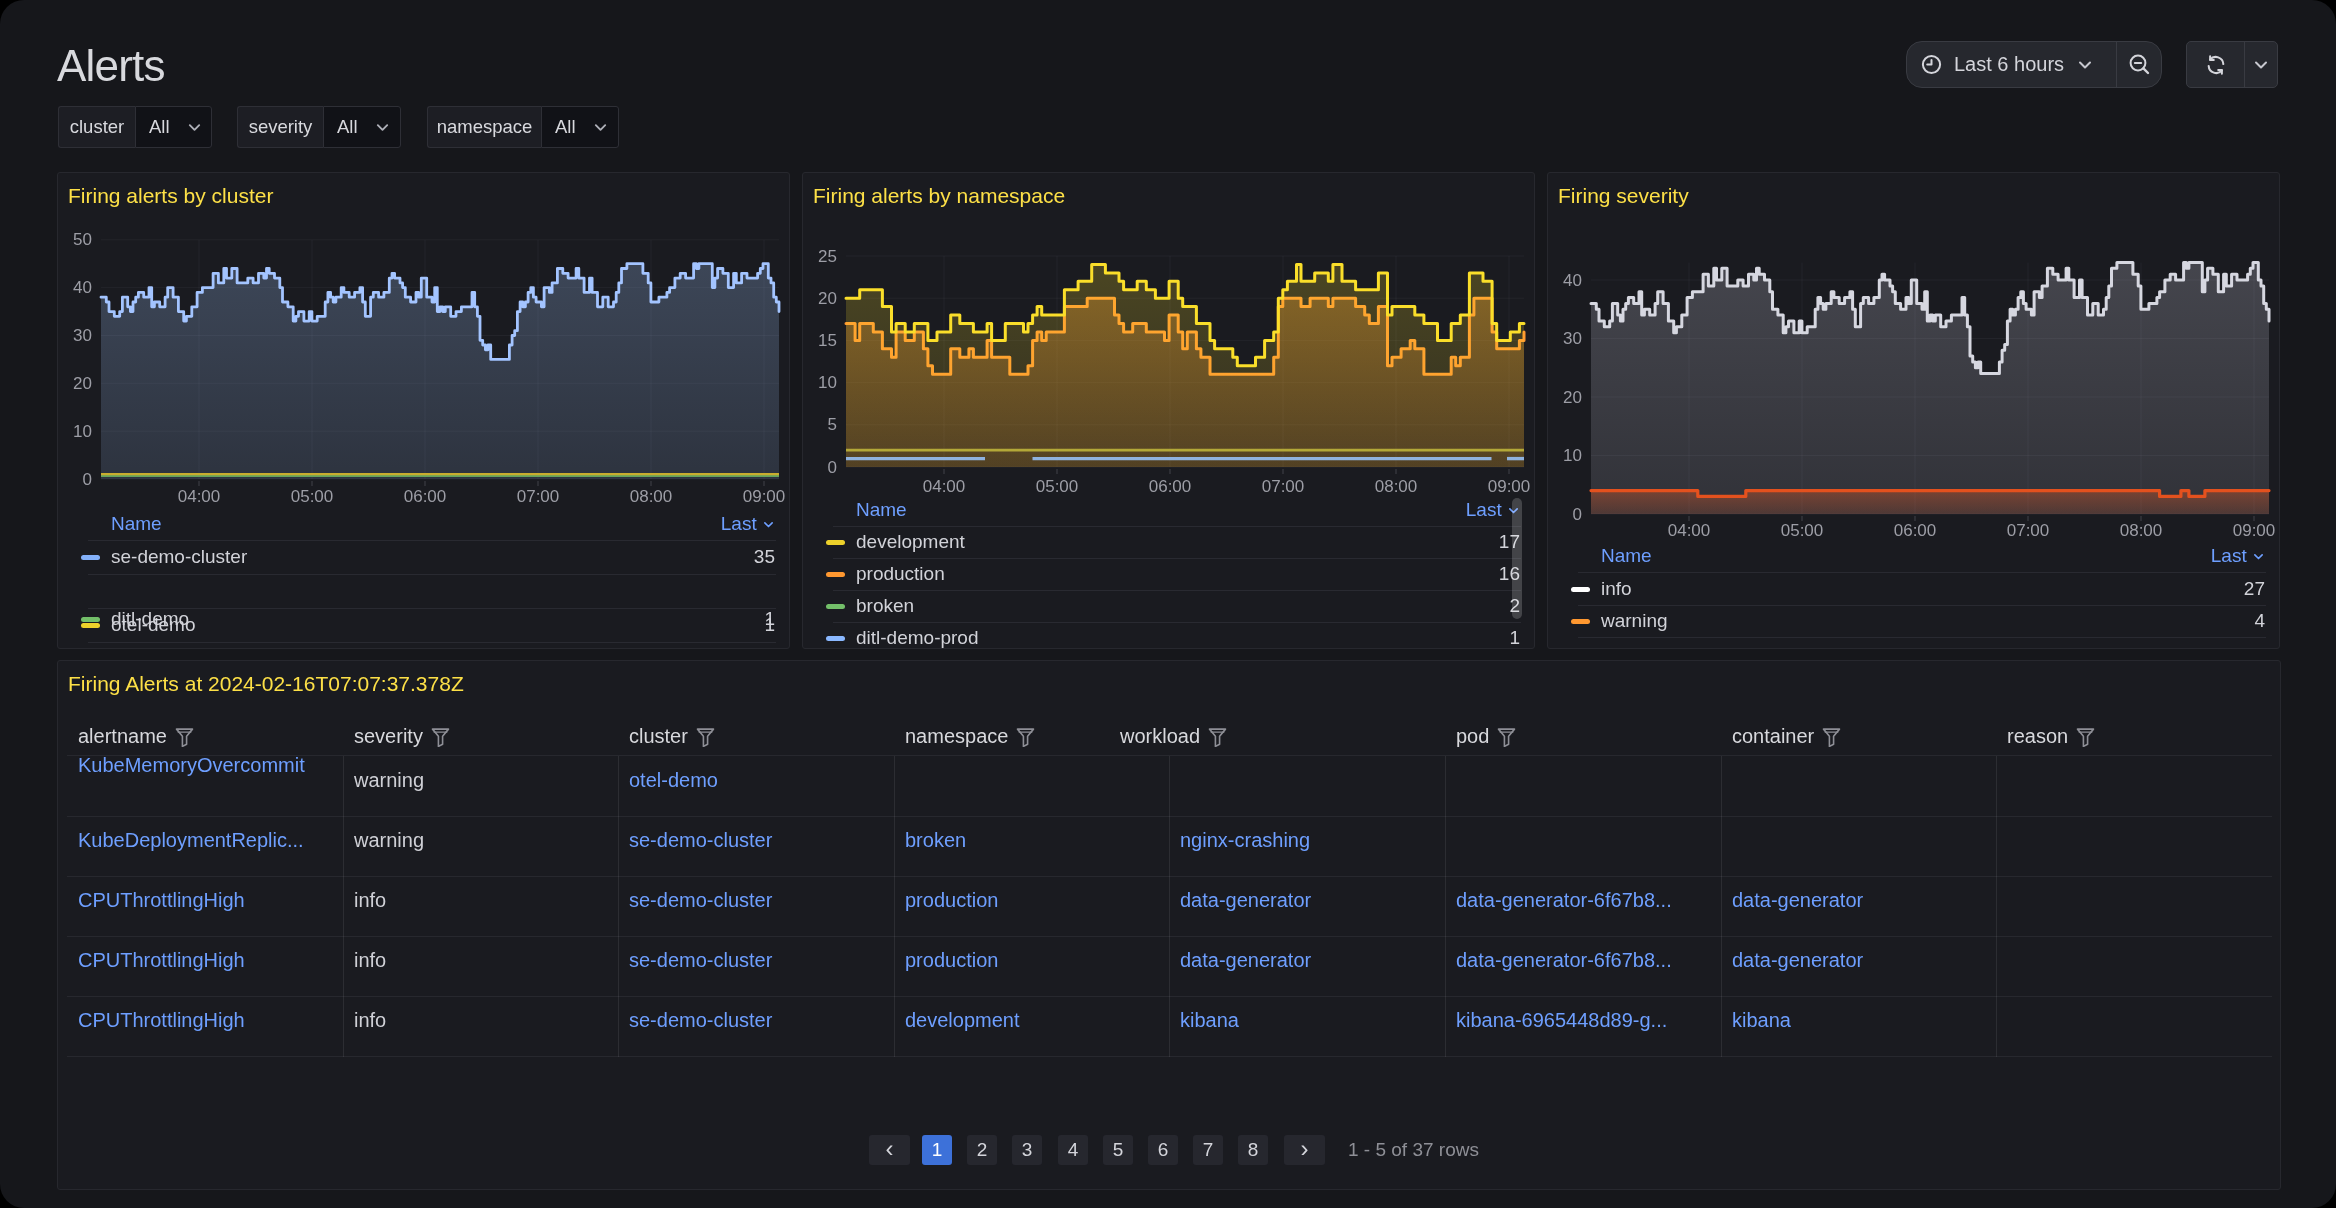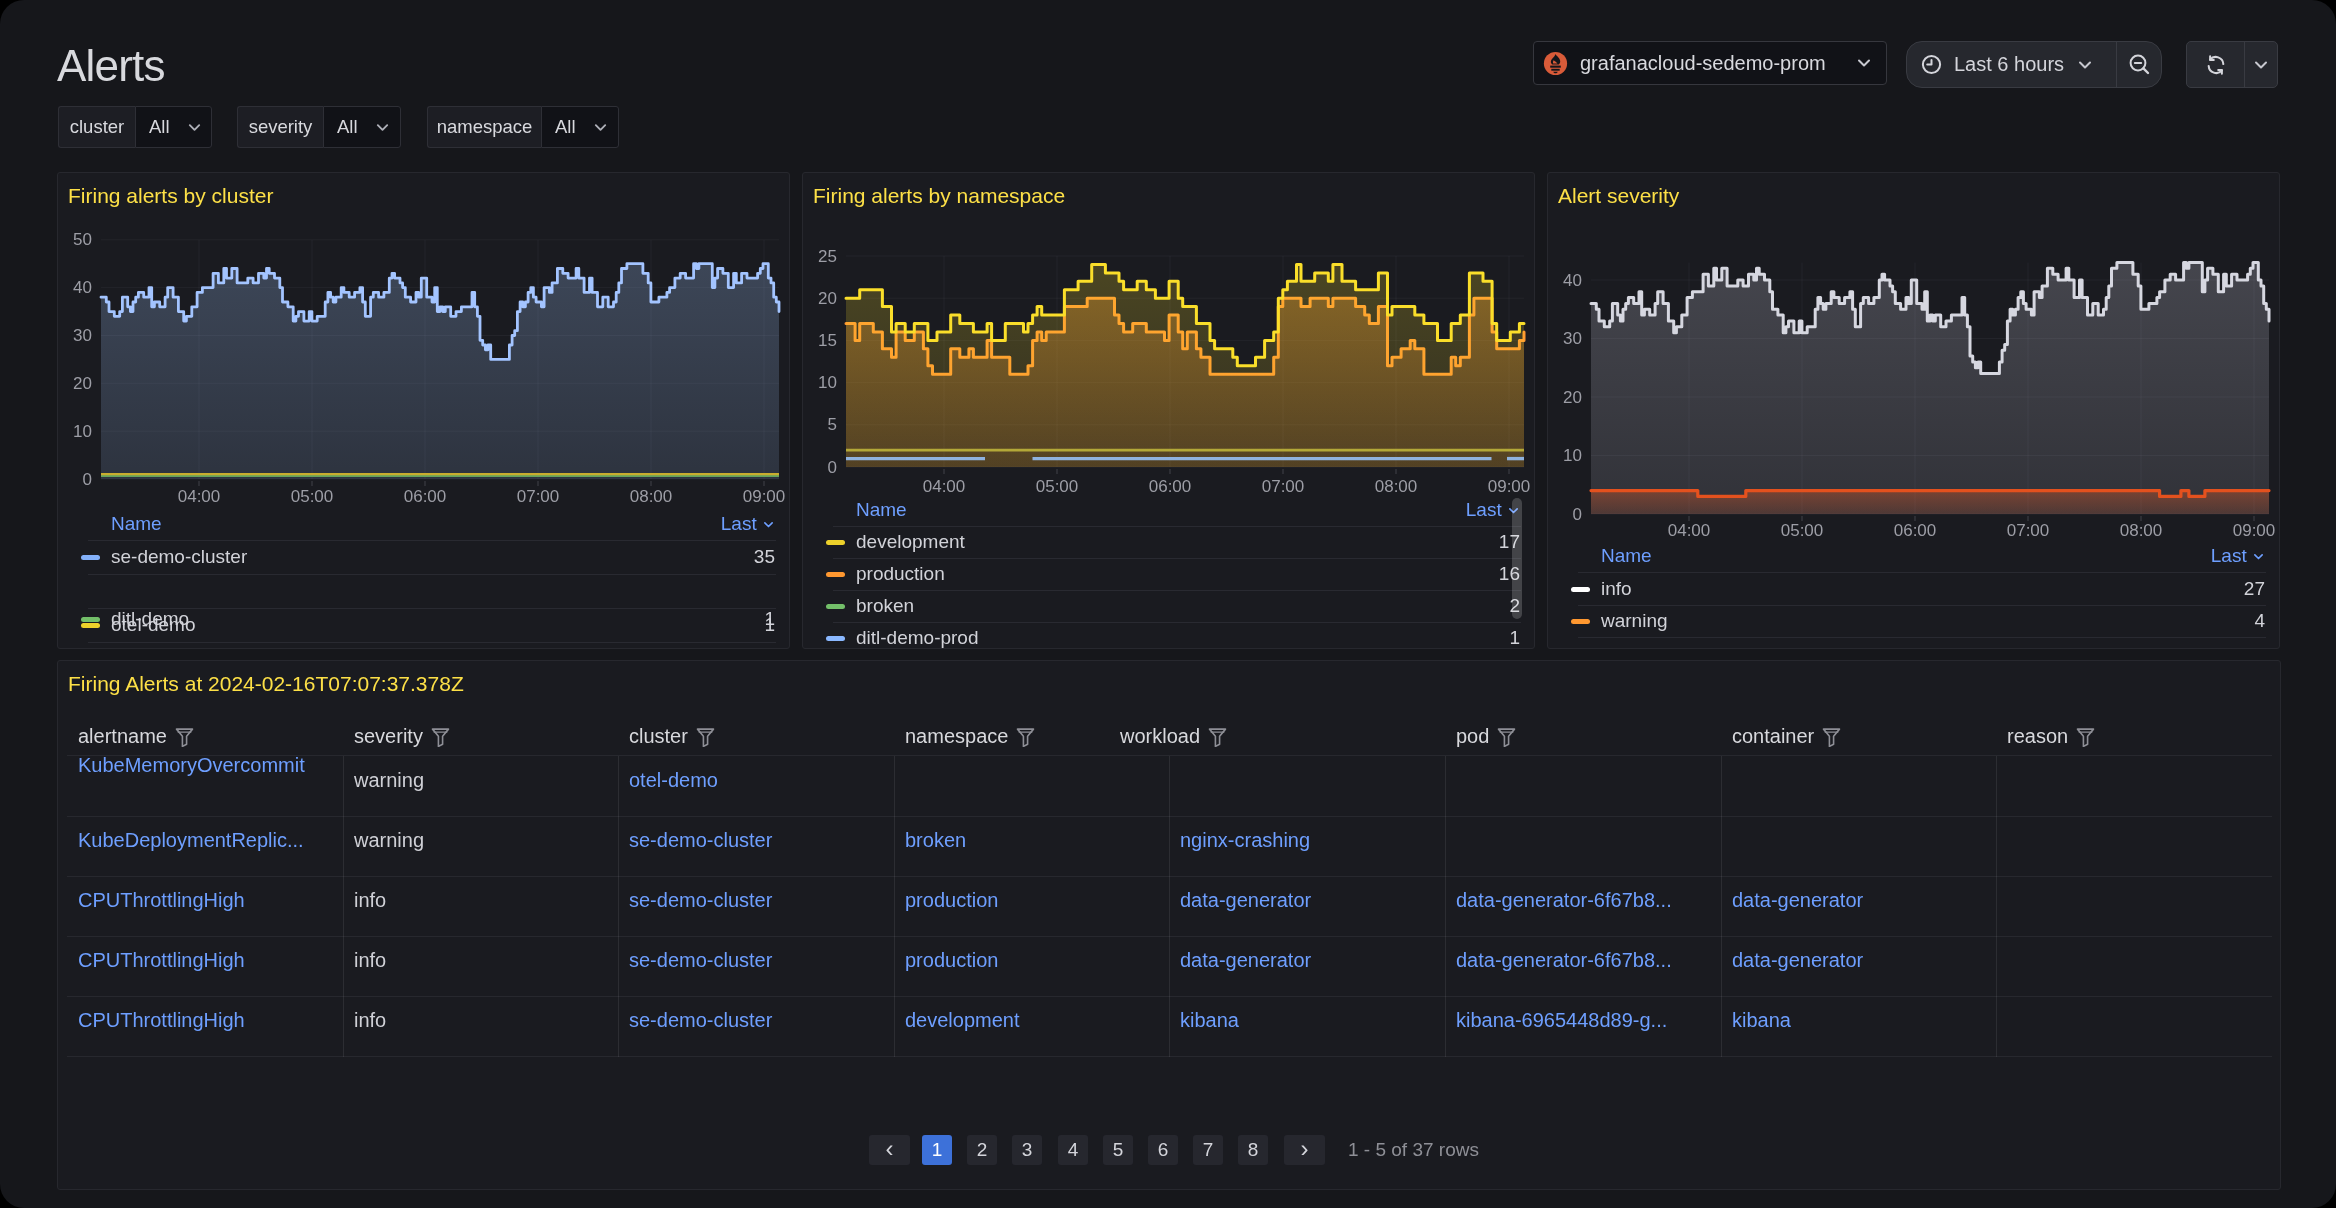--- a/index.html
+++ b/index.html
@@ -51,34 +51,20 @@
         <path d="M3 5.5 L8 10.5 L13 5.5" fill="none" stroke="#aeb0b8" stroke-width="2" stroke-linecap="round" stroke-linejoin="round"></path>
       </svg>
     </div>
     <div class="varlab" style="left:427px;width:114px;">namespace</div>
     <div class="varval" style="left:541px;width:78px;">
       <span style="margin-left:13px">All</span>
       <svg width="15" height="15" viewBox="0 0 16 16" style="margin-left:17px">
         <path d="M3 5.5 L8 10.5 L13 5.5" fill="none" stroke="#aeb0b8" stroke-width="2" stroke-linecap="round" stroke-linejoin="round"></path>
       </svg>
     </div>
-    <div class="dsbox">
-      <svg width="25" height="25" viewBox="0 0 25 25" style="flex:0 0 auto">
-        <circle cx="12.5" cy="12.5" r="11.6" fill="#d95b39"></circle>
-        <path d="M12.5 3.0 C12.1 5.0 10.6 6.0 9.4 7.4 C8.2 8.8 7.6 10.2 7.9 11.6 C8.1 12.4 8.5 13.0 9.1 13.5 L15.9 13.5 C16.6 12.9 17.1 12.1 17.2 11.1 C17.4 9.4 16.6 7.8 15.4 6.4 C14.4 5.2 13.0 4.4 12.5 3.0 Z" fill="#15161b"></path>
-        <path d="M10.6 9.2 C11.8 10.3 13.9 11.2 14.4 12.6 L10.2 12.6 C9.8 11.4 10.0 10.3 10.6 9.2 Z" fill="#d95b39"></path>
-        <rect x="7.2" y="14.6" width="10.6" height="2.1" fill="#15161b"></rect>
-        <rect x="8.3" y="17.8" width="8.4" height="1.9" fill="#15161b"></rect>
-        <path d="M10.3 20.8 L14.7 20.8 C14.7 21.7 13.8 22.3 12.5 22.3 C11.2 22.3 10.3 21.7 10.3 20.8 Z" fill="#15161b"></path>
-      </svg>
-      <span class="dstxt">grafanacloud-sedemo-prom</span>
-      <svg width="16" height="16" viewBox="0 0 16 16">
-        <path d="M3 5.5 L8 10.5 L13 5.5" fill="none" stroke="#c7c8cf" stroke-width="2" stroke-linecap="round" stroke-linejoin="round"></path>
-      </svg>
-    </div>
     <div class="tgroup">
       <div class="tleft">
         <svg width="21" height="21" viewBox="0 0 21 21">
           <circle cx="10.5" cy="10.5" r="8.6" fill="none" stroke="#d4d5db" stroke-width="2"></circle>
           <path d="M10.5 5.9 V10.5 H6.2" fill="none" stroke="#d4d5db" stroke-width="2" stroke-linecap="round" stroke-linejoin="round"></path>
         </svg>
         <span class="ttxt">Last 6 hours</span>
         <span style="margin-left:1px;display:flex">
           <svg width="16" height="16" viewBox="0 0 16 16">
             <path d="M3 5.5 L8 10.5 L13 5.5" fill="none" stroke="#c7c8cf" stroke-width="2" stroke-linecap="round" stroke-linejoin="round"></path>
@@ -232,21 +218,21 @@
       <div class="lrow" style="top:353px;"><span class="sw" style="background:#edd12b"></span><span class="ll">development</span><span class="lv">17</span></div>
       <div class="ldiv" style="top:385px;"></div>
       <div class="lrow" style="top:385px;"><span class="sw" style="background:#FF9830"></span><span class="ll">production</span><span class="lv">16</span></div>
       <div class="ldiv" style="top:417px;"></div>
       <div class="lrow" style="top:417px;"><span class="sw" style="background:#73BF69"></span><span class="ll">broken</span><span class="lv">2</span></div>
       <div class="ldiv" style="top:449px;"></div>
       <div class="lrow" style="top:449px;"><span class="sw" style="background:#8AB8FF"></span><span class="ll">ditl-demo-prod</span><span class="lv">1</span></div>
       <div style="position:absolute;right:12px;top:325px;width:10px;height:121px;border-radius:5px;background:rgba(255,255,255,0.18)"></div>
     </div>
     <div class="panel" style="left:1547px;top:172px;width:733px;height:477px;">
-      <div class="ptitle">Alert severity</div>
+      <div class="ptitle">Firing severity</div>
       <svg width="733" height="477" viewBox="0 0 733 477" style="position:absolute;left:0;top:0">
         <line x1="43" y1="341.0" x2="721" y2="341.0" stroke="rgba(204,204,220,0.055)" stroke-width="1"></line>
         <text x="34" y="346.5" text-anchor="end" font-size="17" fill="#9d9ea6">0</text>
         <line x1="43" y1="282.5" x2="721" y2="282.5" stroke="rgba(204,204,220,0.055)" stroke-width="1"></line>
         <text x="34" y="288.0" text-anchor="end" font-size="17" fill="#9d9ea6">10</text>
         <line x1="43" y1="224.0" x2="721" y2="224.0" stroke="rgba(204,204,220,0.055)" stroke-width="1"></line>
         <text x="34" y="229.5" text-anchor="end" font-size="17" fill="#9d9ea6">20</text>
         <line x1="43" y1="165.5" x2="721" y2="165.5" stroke="rgba(204,204,220,0.055)" stroke-width="1"></line>
         <text x="34" y="171.0" text-anchor="end" font-size="17" fill="#9d9ea6">30</text>
         <line x1="43" y1="107.0" x2="721" y2="107.0" stroke="rgba(204,204,220,0.055)" stroke-width="1"></line>

